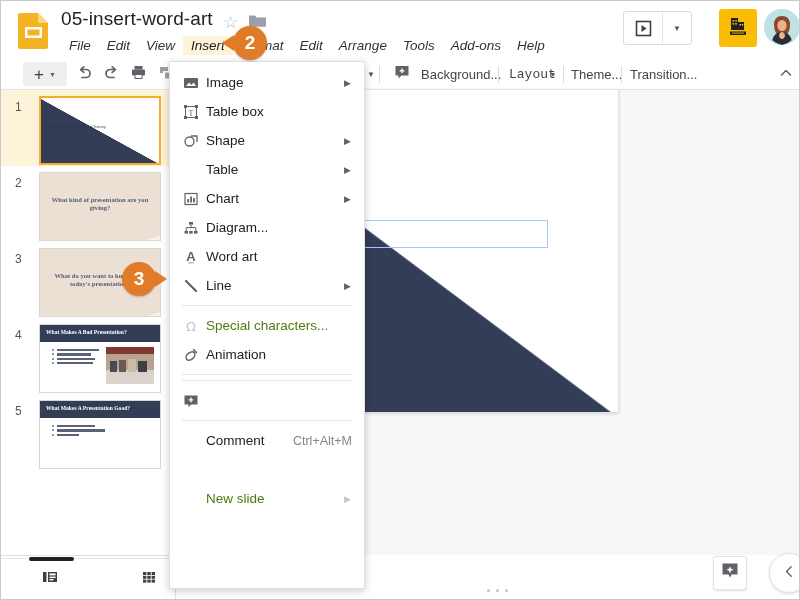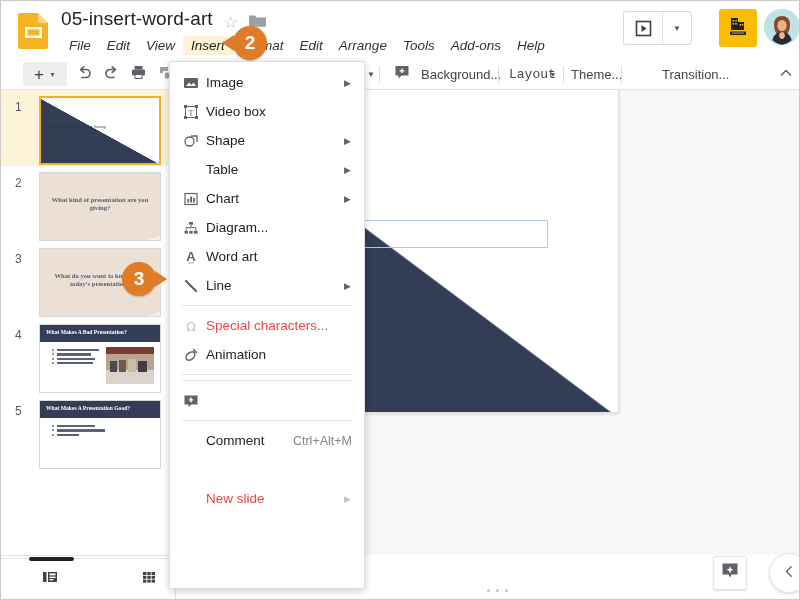--- a/index.html
+++ b/index.html
@@ -291,21 +291,21 @@
   }
   .mrow .mlabel { margin-left: 36px; }
   .mrow .maccel {
     position: absolute; right: 12px;
     font-size: 12.5px; color: #80868b;
   }
   .mrow .marrow {
     position: absolute; right: 13px;
     font-size: 9px; color: #5f6368;
   }
-  .mrow.dim .mlabel, .mrow.dim .maccel { color: #ef4444; }
+  .mrow.dim .mlabel, .mrow.dim .maccel { color: #4d7c0f; }
   .mrow.dim .micon { color: #c2c6ca; }
   .msep {
     height: 1px; background: #e4e4e4; margin: 5px 12px;
   }
 
   
   .callout {
     position: absolute;
     width: 34px; height: 34px; border-radius: 50%;
     background: #e07b28;
@@ -454,21 +454,21 @@
       </span>
     </div>
 
     <div class="tb-text" style="left:420px;">Background...</div>
     <div class="tb-divider" style="left:497px;"></div>
     <div class="tb-text" style="left:508px;font-family:Liberation Mono, monospace;">Layout</div>
     <div class="tb-item" style="left:545px;width:14px;font-size:7px;">▼</div>
     <div class="tb-divider" style="left:562px;"></div>
     <div class="tb-text" style="left:570px;">Theme...</div>
     <div class="tb-divider" style="left:620px;"></div>
-    <div class="tb-text" style="left:629px;margin-left:32px;">Transition...</div>
+    <div class="tb-text" style="left:629px;">Transition...</div>
 
     <div class="tb-collapse">
       <span>
         <svg width="14" height="14" viewBox="0 0 14 14">
             <path d="M2.5 9L7 4.5 11.5 9" stroke="#5f6368" stroke-width="1.5" fill="none" stroke-linecap="round" stroke-linejoin="round"></path>
           </svg>
       </span>
     </div>
   </div>
 
@@ -634,21 +634,21 @@
       <span class="micon">
         <svg width="16" height="16" viewBox="0 0 16 16">
             <rect x="2.5" y="2.5" width="11" height="11" fill="none" stroke="#5f6368" stroke-width="1"></rect>
             <rect x="1" y="1" width="3" height="3" fill="#5f6368"></rect>
             <rect x="12" y="1" width="3" height="3" fill="#5f6368"></rect>
             <rect x="1" y="12" width="3" height="3" fill="#5f6368"></rect>
             <rect x="12" y="12" width="3" height="3" fill="#5f6368"></rect>
             <text x="8" y="11.5" font-size="8" font-family="Liberation Serif, serif" text-anchor="middle" fill="#5f6368">T</text>
           </svg>
       </span>
-      <span class="mlabel">Video box</span>
+      <span class="mlabel">Table box</span>
     </div>
 
 
     <div class="mrow">
       <span class="micon">
         <svg width="16" height="16" viewBox="0 0 16 16">
             <circle cx="6.5" cy="8.5" r="4.5" fill="none" stroke="#5f6368" stroke-width="1.3"></circle>
             <path d="M8 3h6v6" fill="none" stroke="#5f6368" stroke-width="1.3"></path>
           </svg>
       </span>

